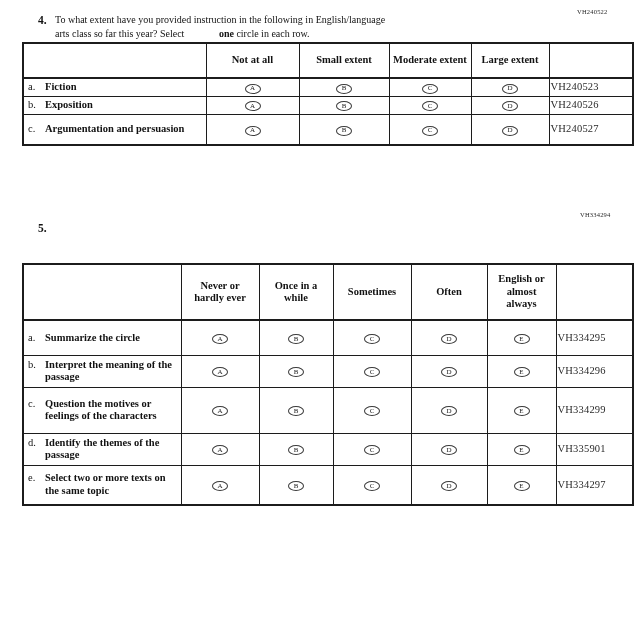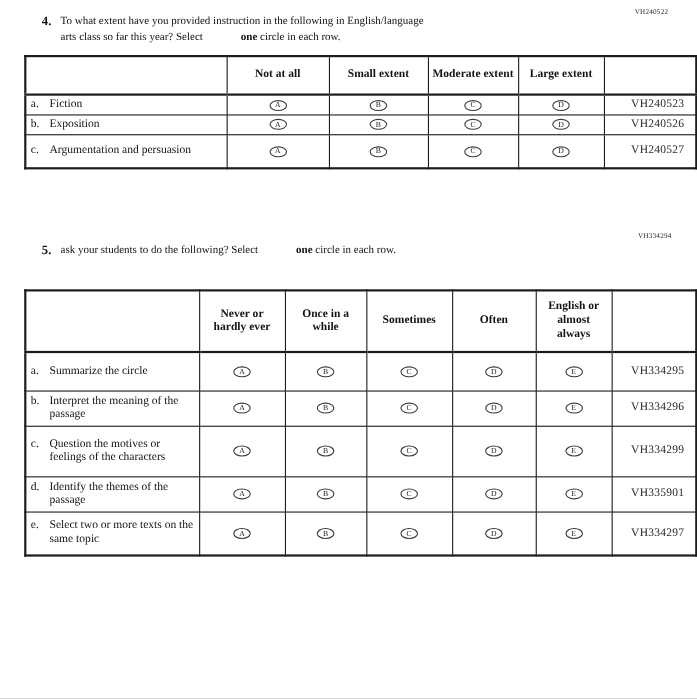--- a/index.html
+++ b/index.html
@@ -26,48 +26,48 @@
     border:1px solid #1c1c1c; font-size:10.5px; line-height:12.5px;
     vertical-align:middle; overflow:hidden;
   }
   table.survey th {
     font-weight:bold; text-align:center; padding:2px 3px;
     border-bottom:2.5px solid #1c1c1c;
   }
   td.lc { padding:0; }
   .lab { display:flex; align-items:flex-start; padding:2px 2px 2px 4px; }
   .ltr { flex:0 0 17px; }
-  .ltx { flex:1; }
+  .ltx { flex:1;font-weight:bold; }
   td.cc { text-align:center; }
   .circle {
     display:inline-flex; align-items:center; justify-content:center;
     width:16px; height:10px; border:1px solid #3a3a3a; border-radius:50%;
     font-size:7px; line-height:1; color:#222; background:#fff;
   }
   td.code {
-    font-size:6px; letter-spacing:0.2px; text-align:right; color:#2a2a2a;
-    padding:0 10px;
+    font-size:6px; letter-spacing:0.2px; text-align:left; color:#2a2a2a;
+    padding:0 1px;
   }
 </style>
 </head>
 <body>
 
 <div class="page">
 
   <div class="qcode" style="top:8px; left:577px;">VH240522</div>
 
   <div class="qblock" style="top:13px;">
     <span class="qnum">4.</span>
     <div class="qtext">
       <span class="line">To what extent have you provided instruction in the following in English/language</span>
       <span class="line"><span>arts class so far this year? Select </span><b>one</b><span> circle in each row.</span></span>
     </div>
   </div>
 
-  <table class="survey" style="top:50px;">
+  <table class="survey" style="top:42px;">
     <colgroup>
       <col style="width:183px">
         <col style="width:93px">
         <col style="width:90px">
       <col style="width:82px">
         <col style="width:78px">
         <col style="width:84px">
     </colgroup>
     <tbody>
         <tr style="height:35px">
@@ -118,21 +118,20 @@
       <td class="code">VH240527</td>
     </tr>
   </tbody>
     </table>
 
   <div class="qcode" style="top:211px; left:580px;">VH334294</div>
 
   <div class="qblock" style="top:221px;">
     <span class="qnum">5.</span>
     <div class="qtext">
-      <span class="line"><span>ask your students to do the following? Select </span><b>one</b><span> circle in each row.</span></span>
     </div>
   </div>
 
   <table class="survey" style="top:263px;">
     <colgroup>
       <col style="width:158px">
         <col style="width:78px">
         <col style="width:74px">
       <col style="width:78px">
         <col style="width:76px">

